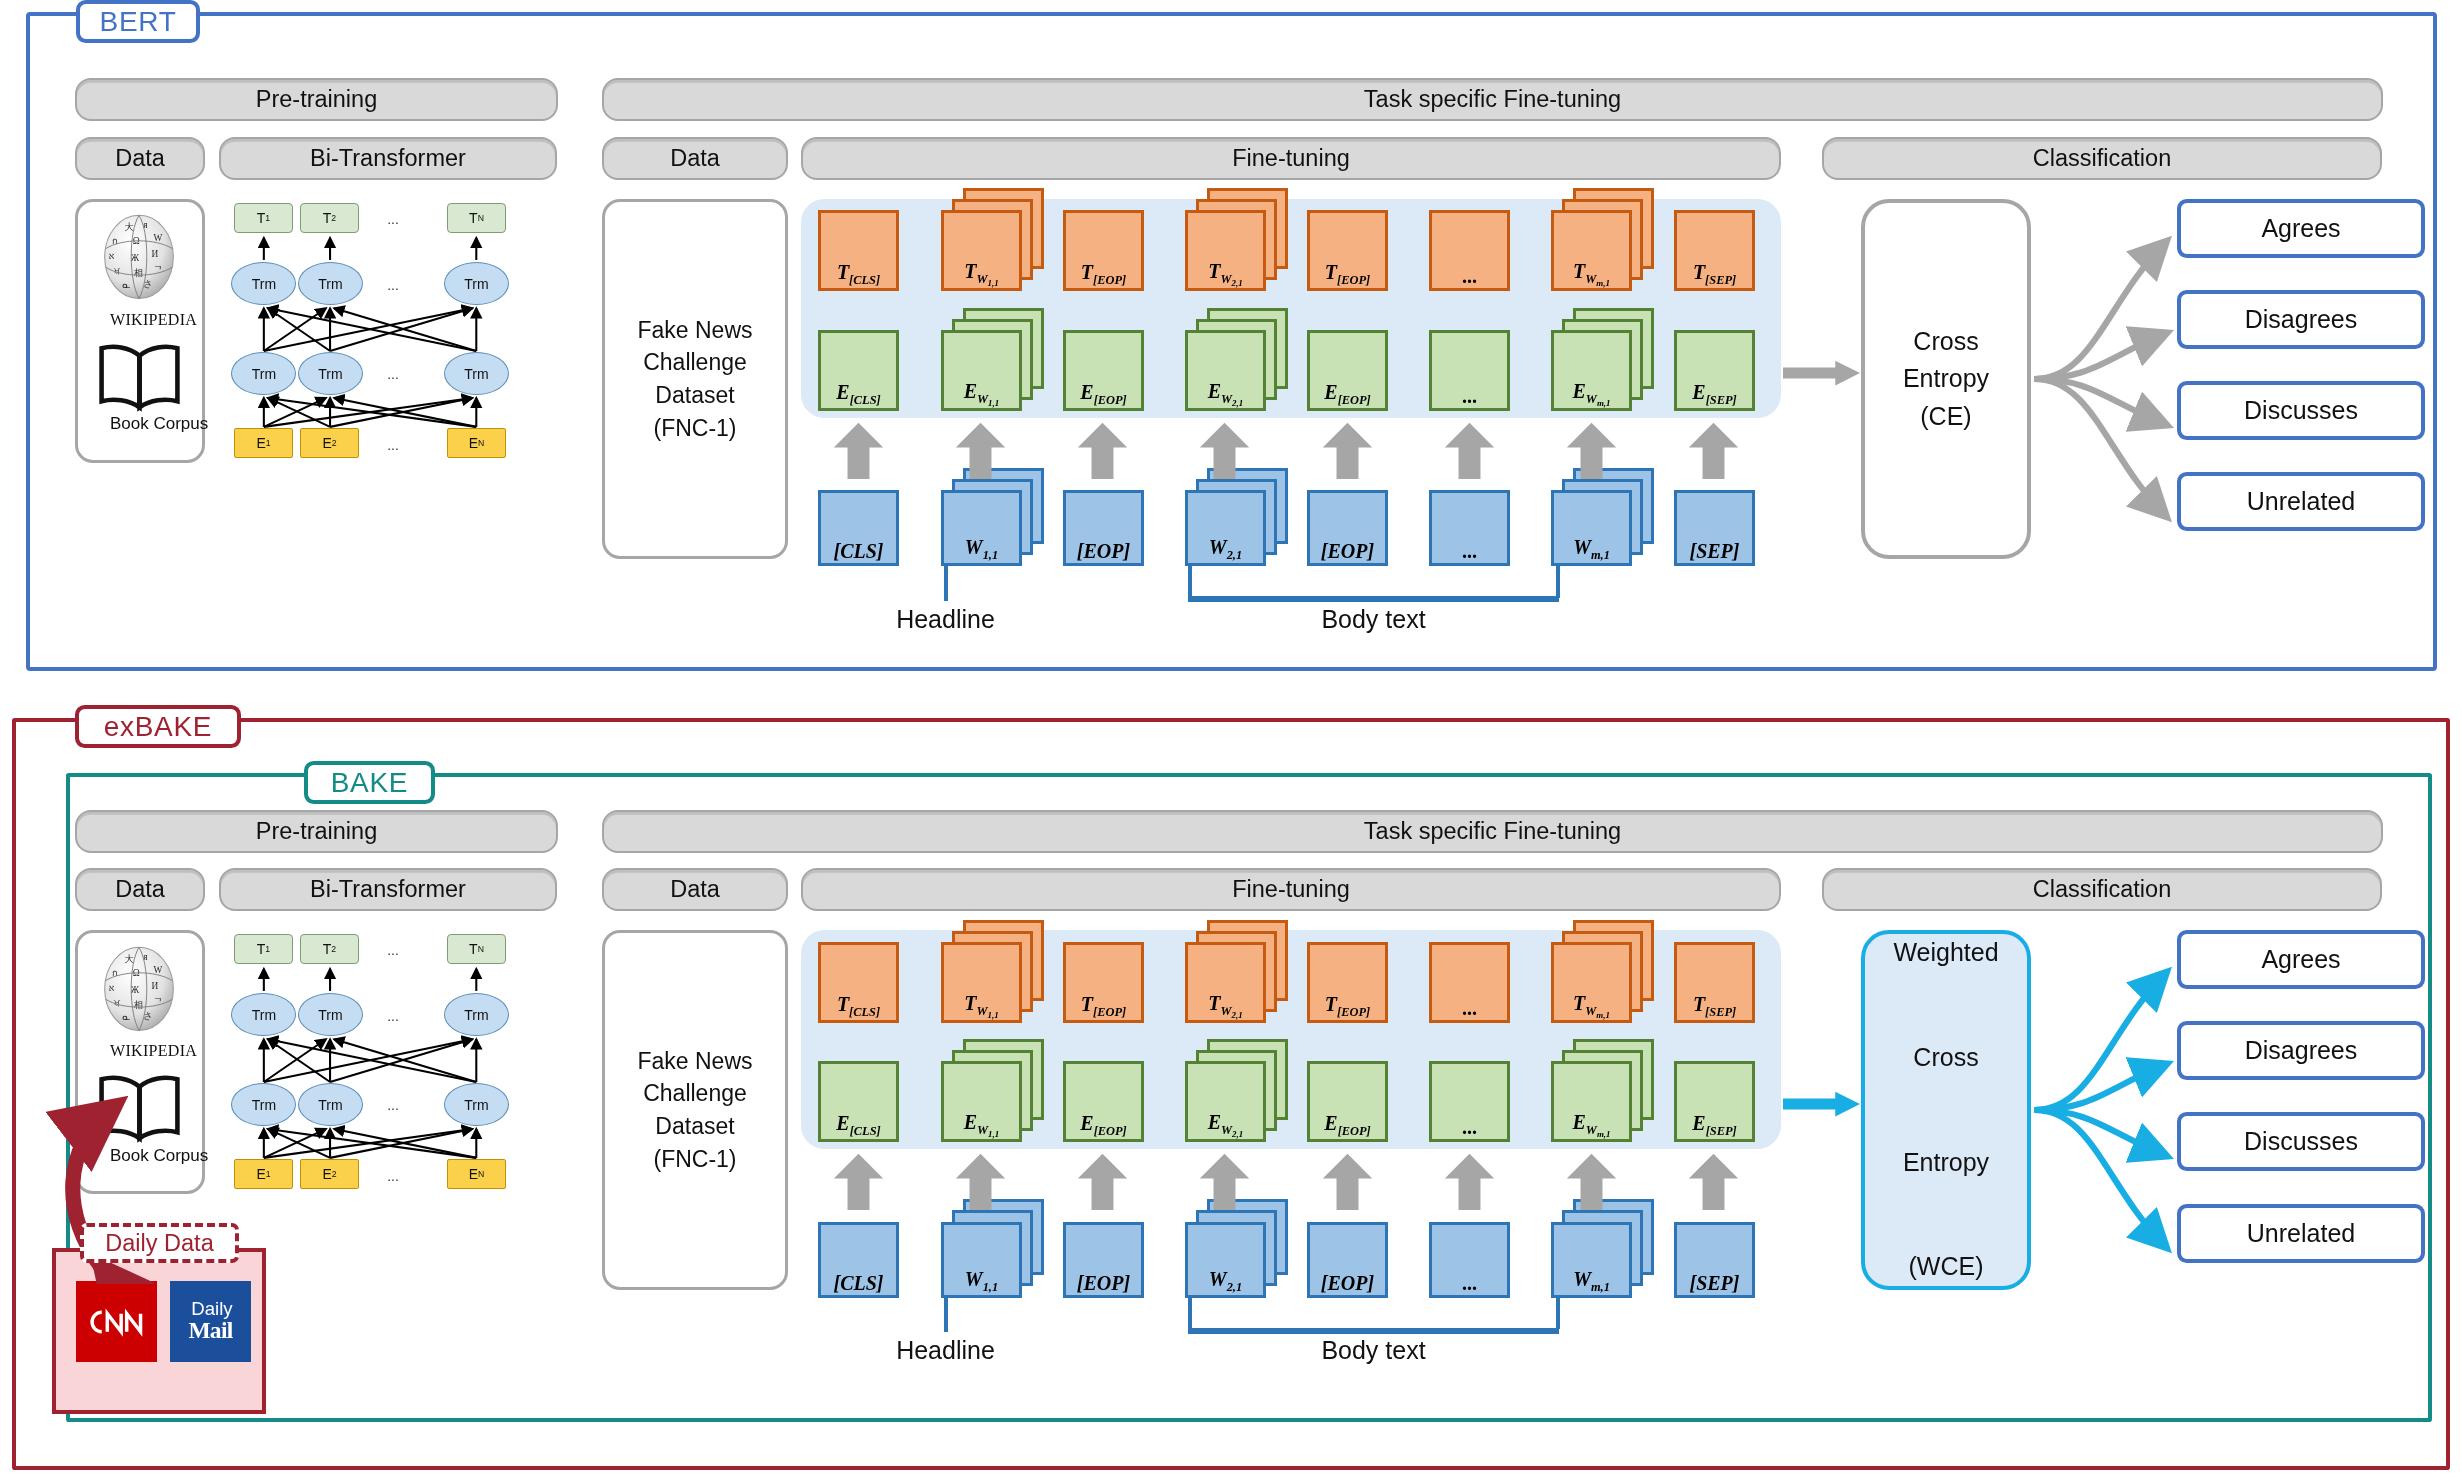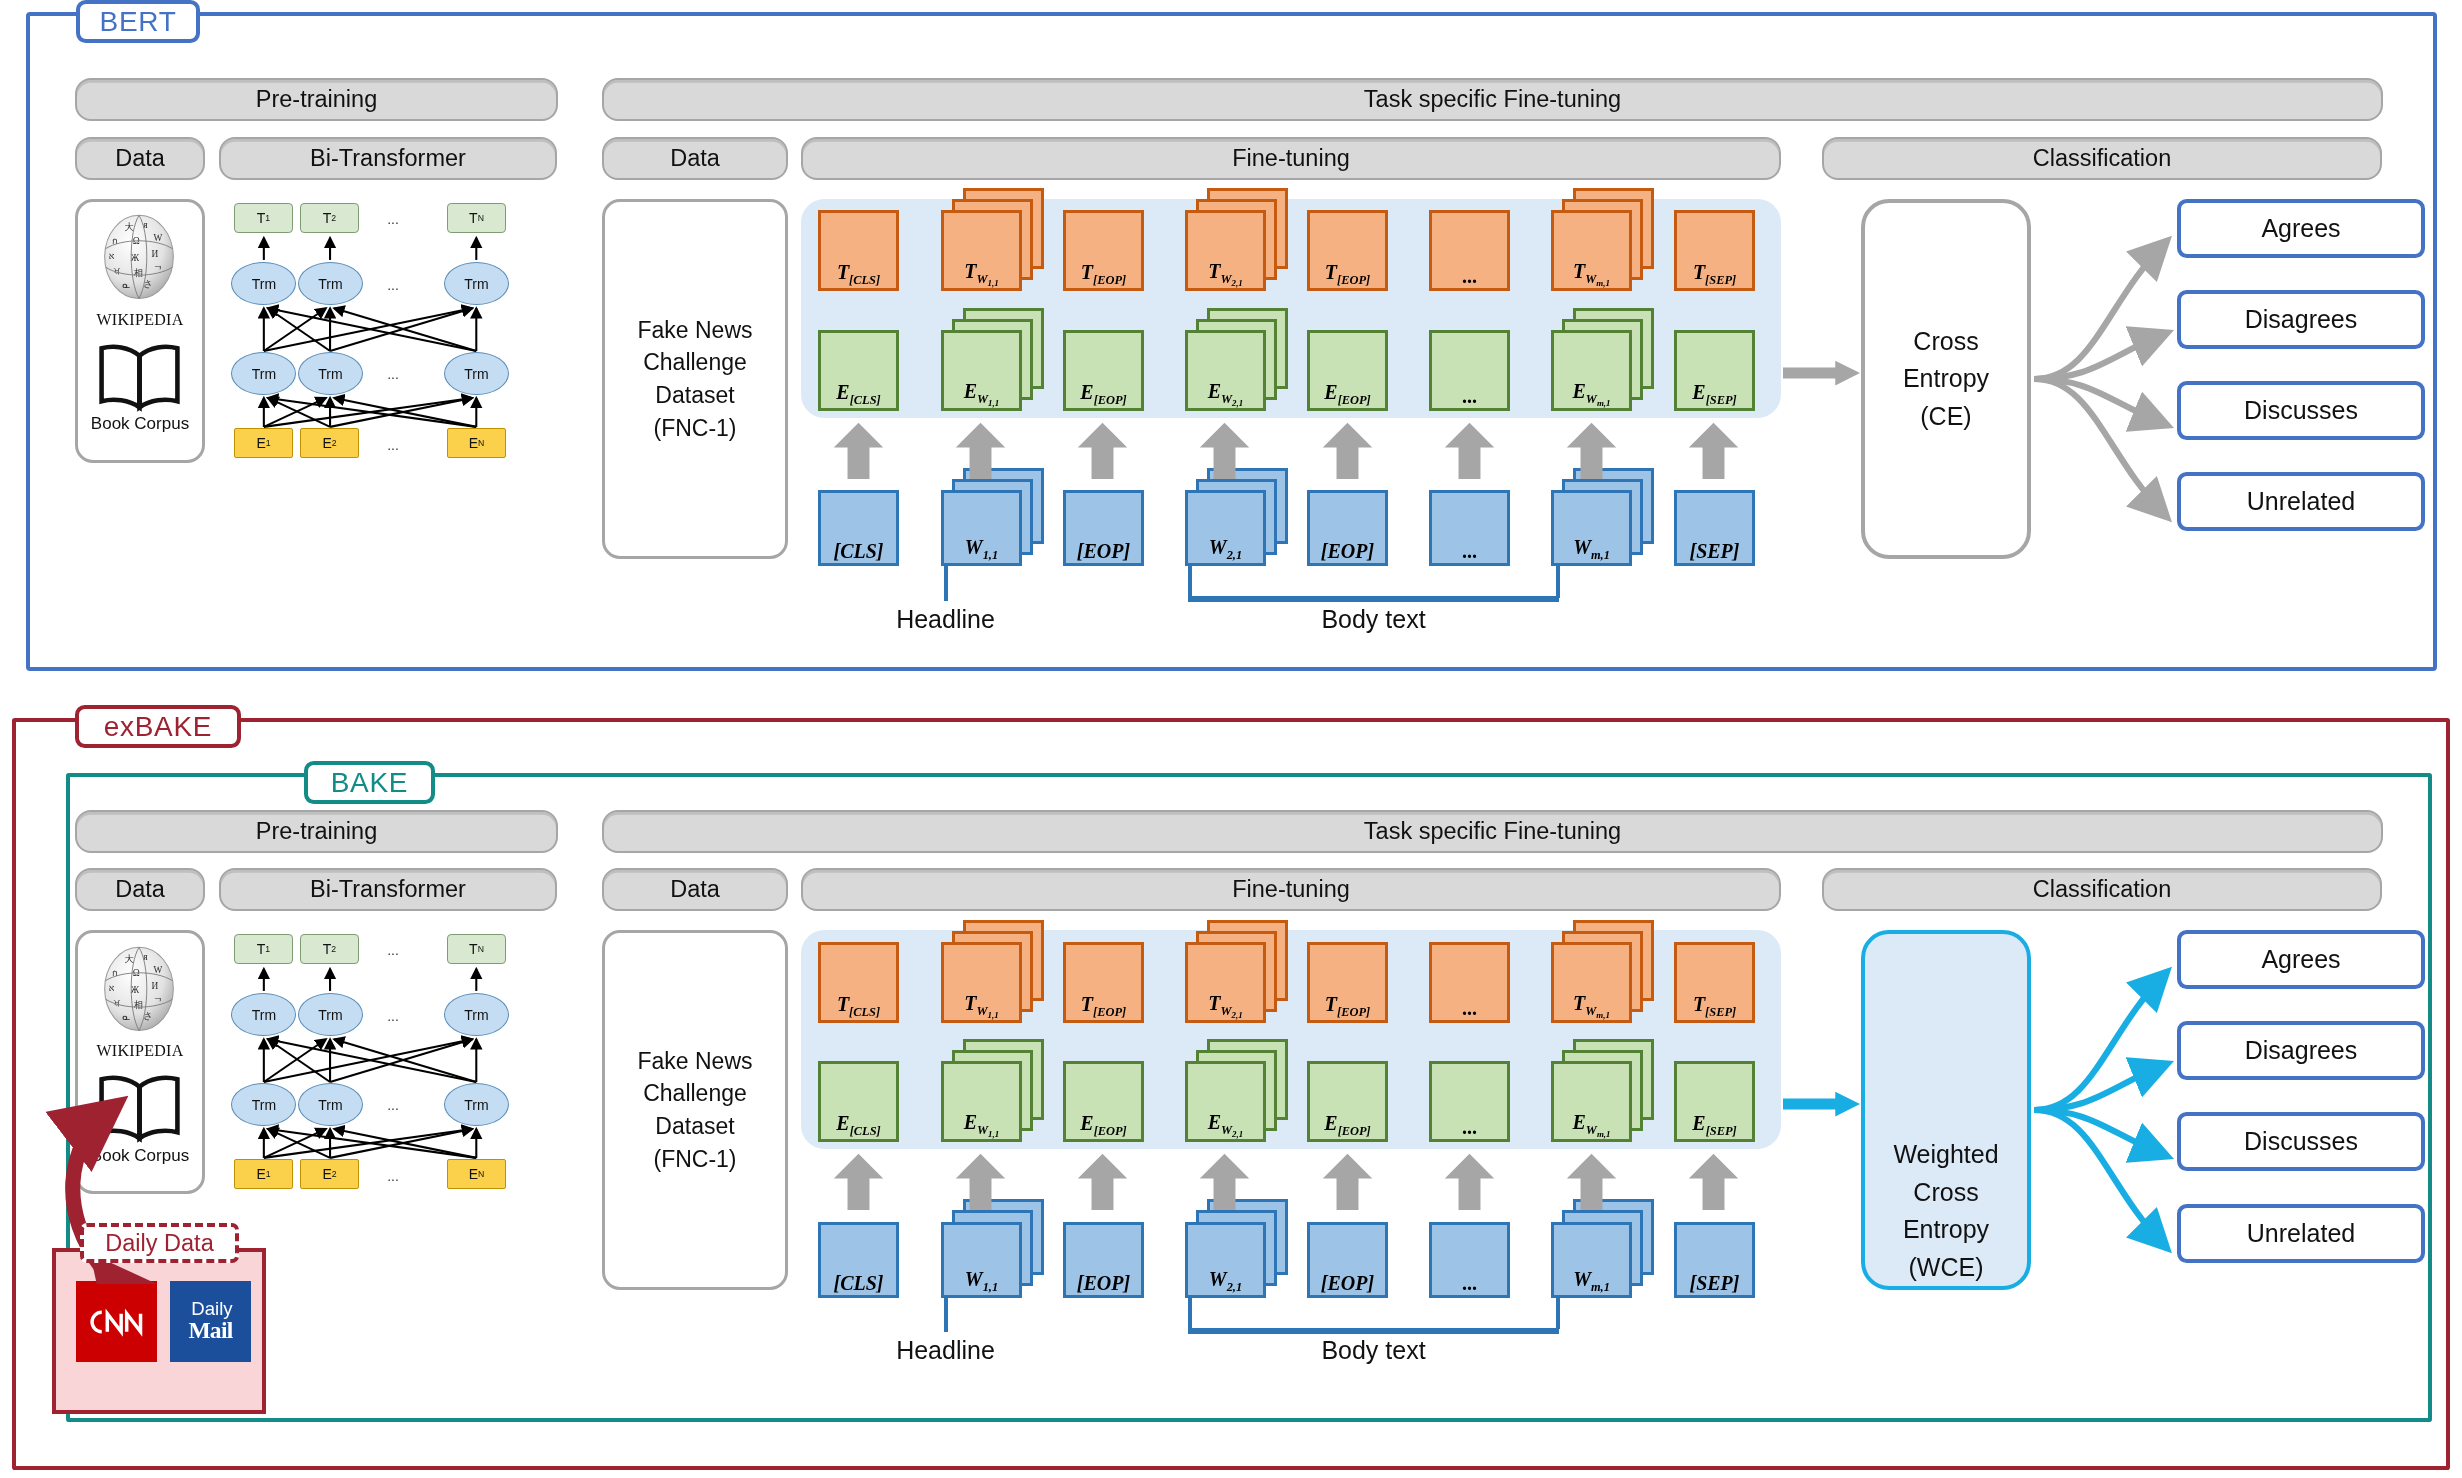--- a/index.html
+++ b/index.html
@@ -56,42 +56,42 @@
   .clsbox{position:absolute;box-sizing:border-box;background:#fff;
     border:4.1px solid #4472C4;border-radius:9.7px;
     display:flex;align-items:center;justify-content:center;
     font-size:25px;color:#111;}
   .cebox{position:absolute;box-sizing:border-box;background:#fff;
     border:4.1px solid #A6A6A6;border-radius:28px;
     display:flex;flex-direction:column;align-items:center;justify-content:center;
     font-size:25px;line-height:1.5;color:#111;text-align:center;}
   .wcebox{position:absolute;box-sizing:border-box;background:#DCE9F7;
     border:4.8px solid #19AEE3;border-radius:28px;
-    display:flex;flex-direction:column;align-items:center;justify-content:flex-end;
+    display:flex;flex-direction:column;align-items:center;justify-content:space-between;
     font-size:25px;line-height:1.5;color:#111;text-align:center;}
 
   
   .caption{position:absolute;font-size:25px;color:#111;text-align:center;}
   .bracket{position:absolute;background:#2E75B6;}
 
   
   .extrabox{position:absolute;box-sizing:border-box;background:#F9D5D7;
     border:4.1px solid #9E2230;}
   .extratag{position:absolute;box-sizing:border-box;background:#fff;
     border:4.1px dashed #9E2230;border-radius:7px;
     display:flex;align-items:center;justify-content:center;
     font-size:23.5px;color:#9E2230;z-index:20;}
   .logo{position:absolute;display:flex;align-items:center;justify-content:center;}
   .logo-cnn{background:#CC0000;}
   .logo-dm{background:#1B4F9C;}
 
   
   .srcbox{position:absolute;box-sizing:border-box;background:#fff;
     border:3.5px solid #A6A6A6;border-radius:18px;}
-  .srclabel{position:absolute;text-align:center;width:100%;color:#111;}
+  .srclabel{position:absolute;width:100%;color:#111;padding-left:35px;}
   .nodebox{position:absolute;box-sizing:border-box;
     display:flex;align-items:center;justify-content:center;
     font-size:14px;color:#111;}
   .node-T{background:#D9E8D0;border:1.4px solid #7F9B72;border-radius:4.1px;}
   .node-E{background:#FBD14B;border:1.4px solid #BF9000;border-radius:2.1px;}
   .node-Trm{background:#C5DDF2;border:1.4px solid #5B8DB8;border-radius:50%;}
   .node-dots{font-size:14px;color:#333;}
   svg{display:block;}
 </style>
 </head>

